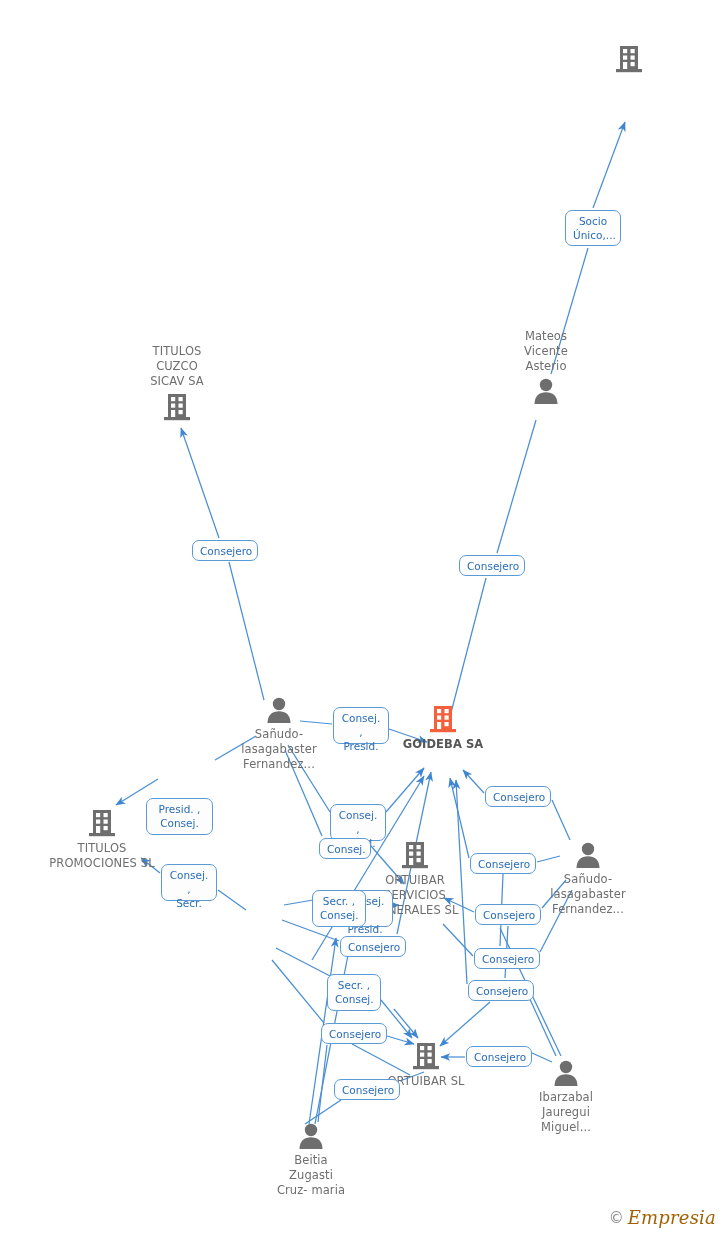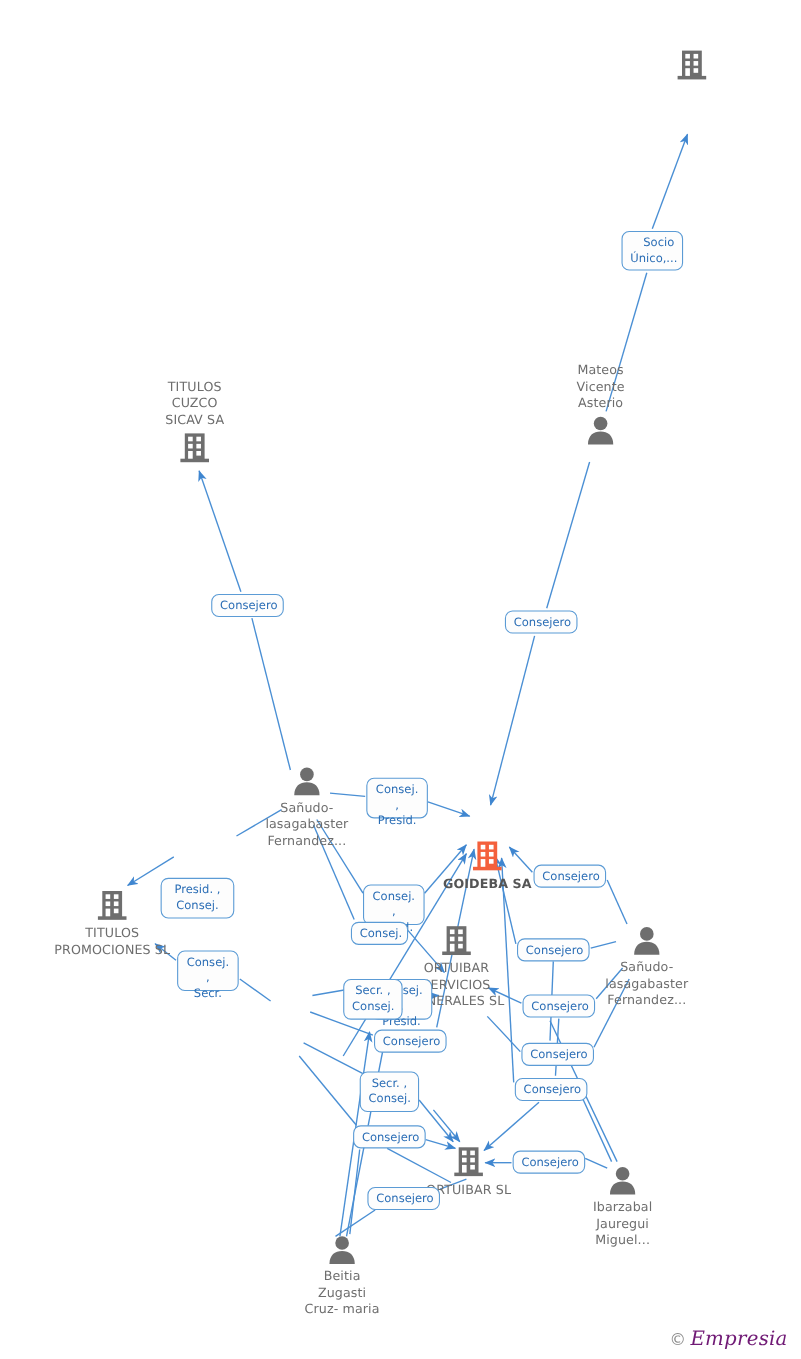--- a/index.html
+++ b/index.html
@@ -78,21 +78,21 @@
     display: flex;
     align-items: center;
     gap: 4px;
   }
   .watermark .copy-mark {
     color: #8a8a8a;
     font-size: 15px;
     line-height: 15px;
   }
   .watermark .brand {
-    color: #701a75;
+    color: #a16207;
     font-family: "DejaVu Serif", serif;
     font-style: italic;
     font-size: 18px;
     line-height: 18px;
     letter-spacing: 0.2px;
   }
 </style>
 </head>
 <body>
 
@@ -230,21 +230,21 @@
       <svg width="28" height="28" viewBox="0 0 28 28">
         <circle cx="14" cy="8" r="6.2" fill="#6e6e6e"></circle>
         <path d="M2.5,27 C2.5,18.8 7.5,15.2 14,15.2 C20.5,15.2 25.5,18.8 25.5,27 Z" fill="#6e6e6e"></path>
       </svg>
     </span>
     <div class="node-label">Sañudo-
 lasagabaster
 Fernandez...</div>
   </div>
 
-  <div class="node label-bottom company-focus" style="left:443px; top:763px;">
+  <div class="node label-bottom company-focus" style="left:443px; top:704px;">
     <span class="node-icon">
       <svg width="28" height="30" viewBox="0 0 28 30">
         <rect x="5" y="2" width="18" height="24" fill="#f4603c"></rect>
         <rect x="1" y="25" width="26" height="3.2" fill="#f4603c"></rect>
         <rect x="8" y="5" width="4.2" height="4.2" fill="#ffffff"></rect>
         <rect x="15.5" y="5" width="4.2" height="4.2" fill="#ffffff"></rect>
         <rect x="8" y="11.5" width="4.2" height="4.2" fill="#ffffff"></rect>
         <rect x="15.5" y="11.5" width="4.2" height="4.2" fill="#ffffff"></rect>
         <rect x="8" y="18" width="4.2" height="7" fill="#ffffff"></rect>
         <rect x="15.5" y="18" width="4.2" height="4.2" fill="#ffffff"></rect>
@@ -334,21 +334,21 @@
       <svg width="28" height="28" viewBox="0 0 28 28">
         <circle cx="14" cy="8" r="6.2" fill="#6e6e6e"></circle>
         <path d="M2.5,27 C2.5,18.8 7.5,15.2 14,15.2 C20.5,15.2 25.5,18.8 25.5,27 Z" fill="#6e6e6e"></path>
       </svg>
     </span>
     <div class="node-label">Beitia
 Zugasti
 Cruz- maria</div>
   </div>
 
-  <div class="edge-label" style="left:565px; top:210px; width:56px; height:36px;text-align:right;">Socio
+  <div class="edge-label" style="left:565px; top:210px; width:56px; height:36px;">Socio
 Único,...</div>
   <div class="edge-label" style="left:192px; top:540px; width:66px; height:21px;">Consejero</div>
   <div class="edge-label" style="left:459px; top:555px; width:66px; height:21px;">Consejero</div>
   <div class="edge-label" style="left:333px; top:707px; width:56px; height:37px;">Consej. ,
 Presid.</div>
   <div class="edge-label" style="left:146px; top:753px; width:67px; height:37px;margin-top:45px;">Presid. ,
 Consej.</div>
   <div class="edge-label" style="left:485px; top:786px; width:66px; height:21px;">Consejero</div>
   <div class="edge-label" style="left:330px; top:804px; width:56px; height:37px;">Consej. ,
 Presid.</div>

